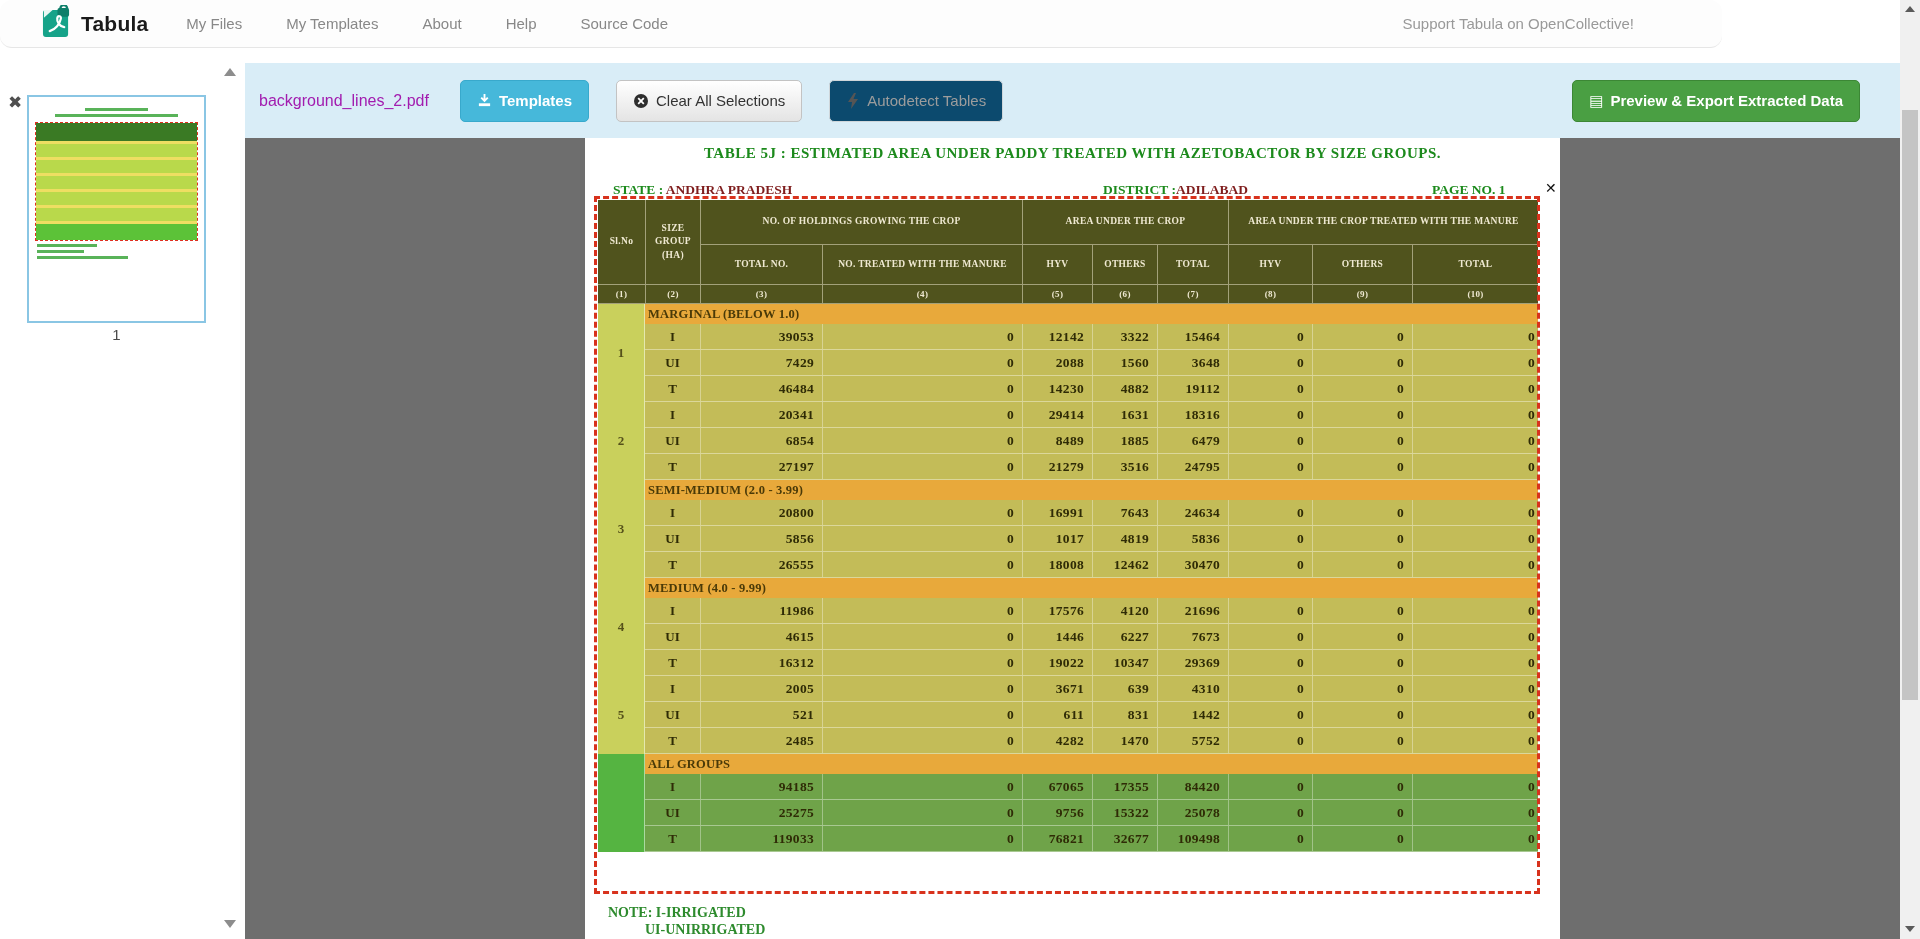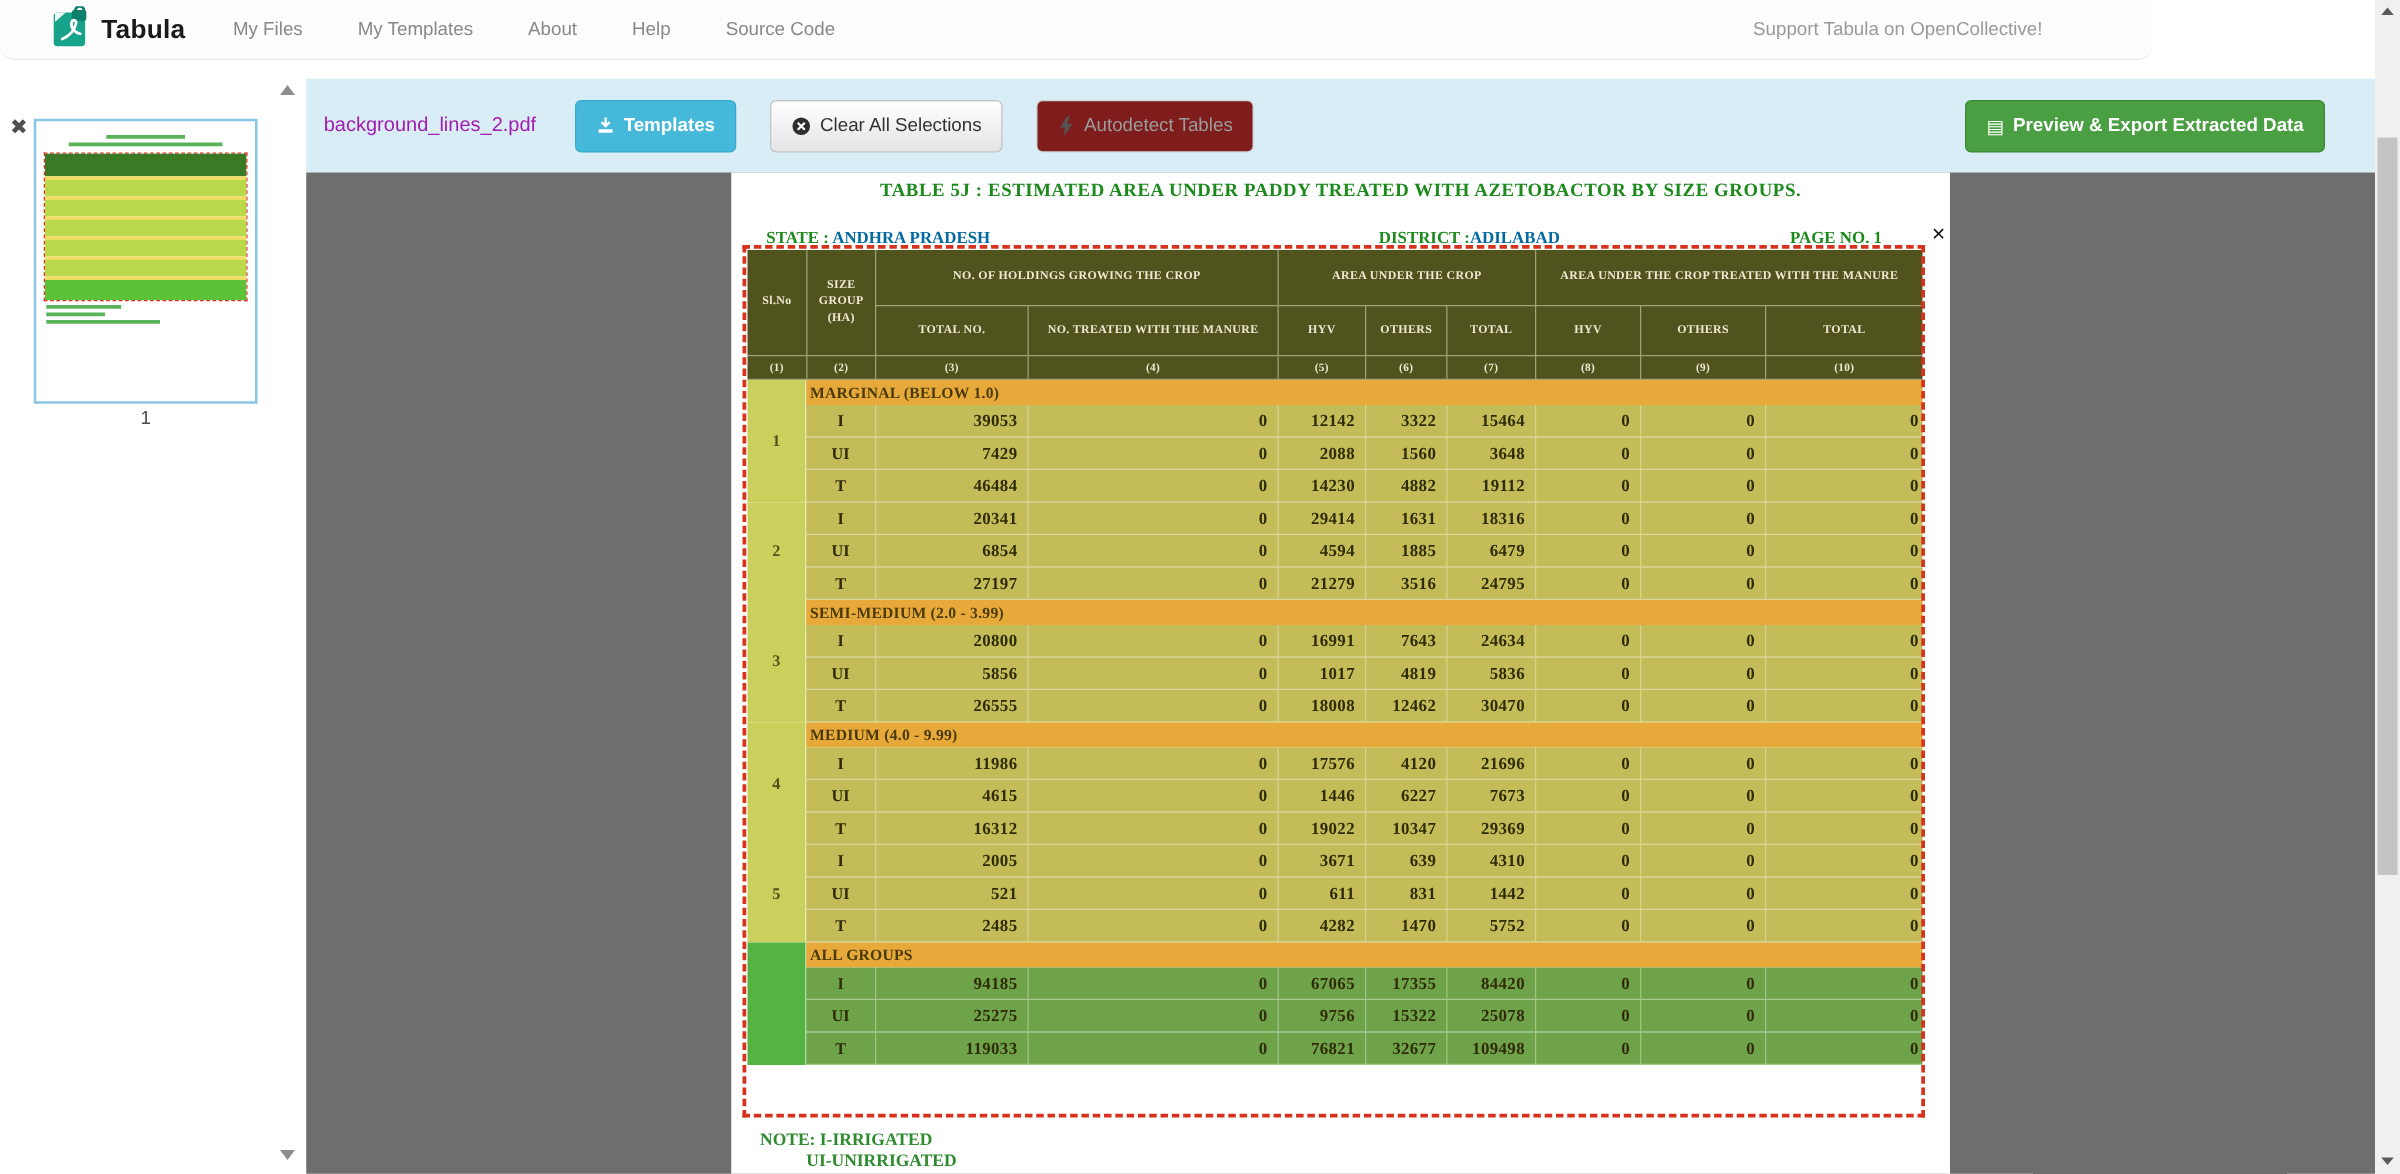--- a/index.html
+++ b/index.html
@@ -39,35 +39,35 @@
   
   .toolbar { position:absolute; left:245px; top:63px; width:1655px; height:75px;
              background:#d9edf7; display:flex; align-items:center; }
   .filename { margin-left:14px; font-size:16px; color:#a21caf; }
   .btn { display:flex; align-items:center; height:42px; padding:0 16px; border-radius:5px;
          font-size:15px; cursor:pointer; white-space:nowrap; }
   .btn .ic { margin-right:7px; display:flex; align-items:center; }
   .btn-templates { margin-left:31px; background:#46b8da; border:1px solid #38a9cc; color:#fff;font-weight:bold; }
   .btn-clear { margin-left:27px; background:linear-gradient(#ffffff,#e4e4e4);
                border:1px solid #c3c3c3; color:#333; }
-  .btn-auto { margin-left:27px; background:#7f1d1d; border:1px solid #cfd6da; color:#9c9c9c;
+  .btn-auto { margin-left:27px; background:#0c4a6e; border:1px solid #cfd6da; color:#9c9c9c;
               cursor:default; }
   .btn-export { margin-left:auto; margin-right:40px; background:#4a9f43; border:1px solid #3c8735;
                 color:#fff; font-weight:bold; }
   .btn-export .ic { font-family:"DejaVu Sans",sans-serif; font-size:15px; font-weight:normal; }
 
   
   .main { position:absolute; left:245px; top:138px; width:1655px; height:801px; background:#6e6e6e; }
   .page { position:absolute; left:340px; top:0; width:975px; height:801px; background:#fff; }
 
   .doc-title { position:absolute; left:0; top:7px; width:975px; text-align:center;
                font-family:"Liberation Serif",serif; font-weight:bold; font-size:15px;
                color:#1c8a1c; letter-spacing:.5px; }
   .dmeta { position:absolute; font-family:"Liberation Serif",serif; font-weight:bold; font-size:13.5px; }
-  .green { color:#1c8a1c; } .dark { color:#0369a1; }
+  .green { color:#1c8a1c; } .dark { color:#7f1d1d; }
   .m-state { left:28px; top:44px; } .m-district { left:518px; top:44px; } .m-page { left:847px; top:44px; }
   .sel-close { position:absolute; left:960px; top:42px; font-family:"DejaVu Sans",sans-serif;
                font-size:14px; font-weight:bold; color:#111; cursor:pointer; }
 
   
   .dtable { position:absolute; left:13px; top:62px; width:940px; font-family:"Liberation Serif",serif; }
   .thead { display:grid; grid-template-columns:47px 55px 122px 200px 70px 65px 71px 84px 100px 126px;
            grid-template-rows:44px 40px 19px; background:#50531d;
            border-bottom:1px solid rgba(245,240,215,.5); }
   .hc { display:flex; align-items:center; justify-content:center; text-align:center;
@@ -306,21 +306,21 @@
               <div class="td num c6">1631</div>
               <div class="td num c7">18316</div>
               <div class="td num c8">0</div>
               <div class="td num c9">0</div>
               <div class="td num c10">0</div>
             </div>
           <div class="trow">
               <div class="td cat">UI</div>
               <div class="td num c3">6854</div>
               <div class="td num c4">0</div>
-              <div class="td num c5">4594</div>
+              <div class="td num c5">8489</div>
               <div class="td num c6">1885</div>
               <div class="td num c7">6479</div>
               <div class="td num c8">0</div>
               <div class="td num c9">0</div>
               <div class="td num c10">0</div>
             </div>
           <div class="trow">
               <div class="td cat">T</div>
               <div class="td num c3">27197</div>
               <div class="td num c4">0</div>

